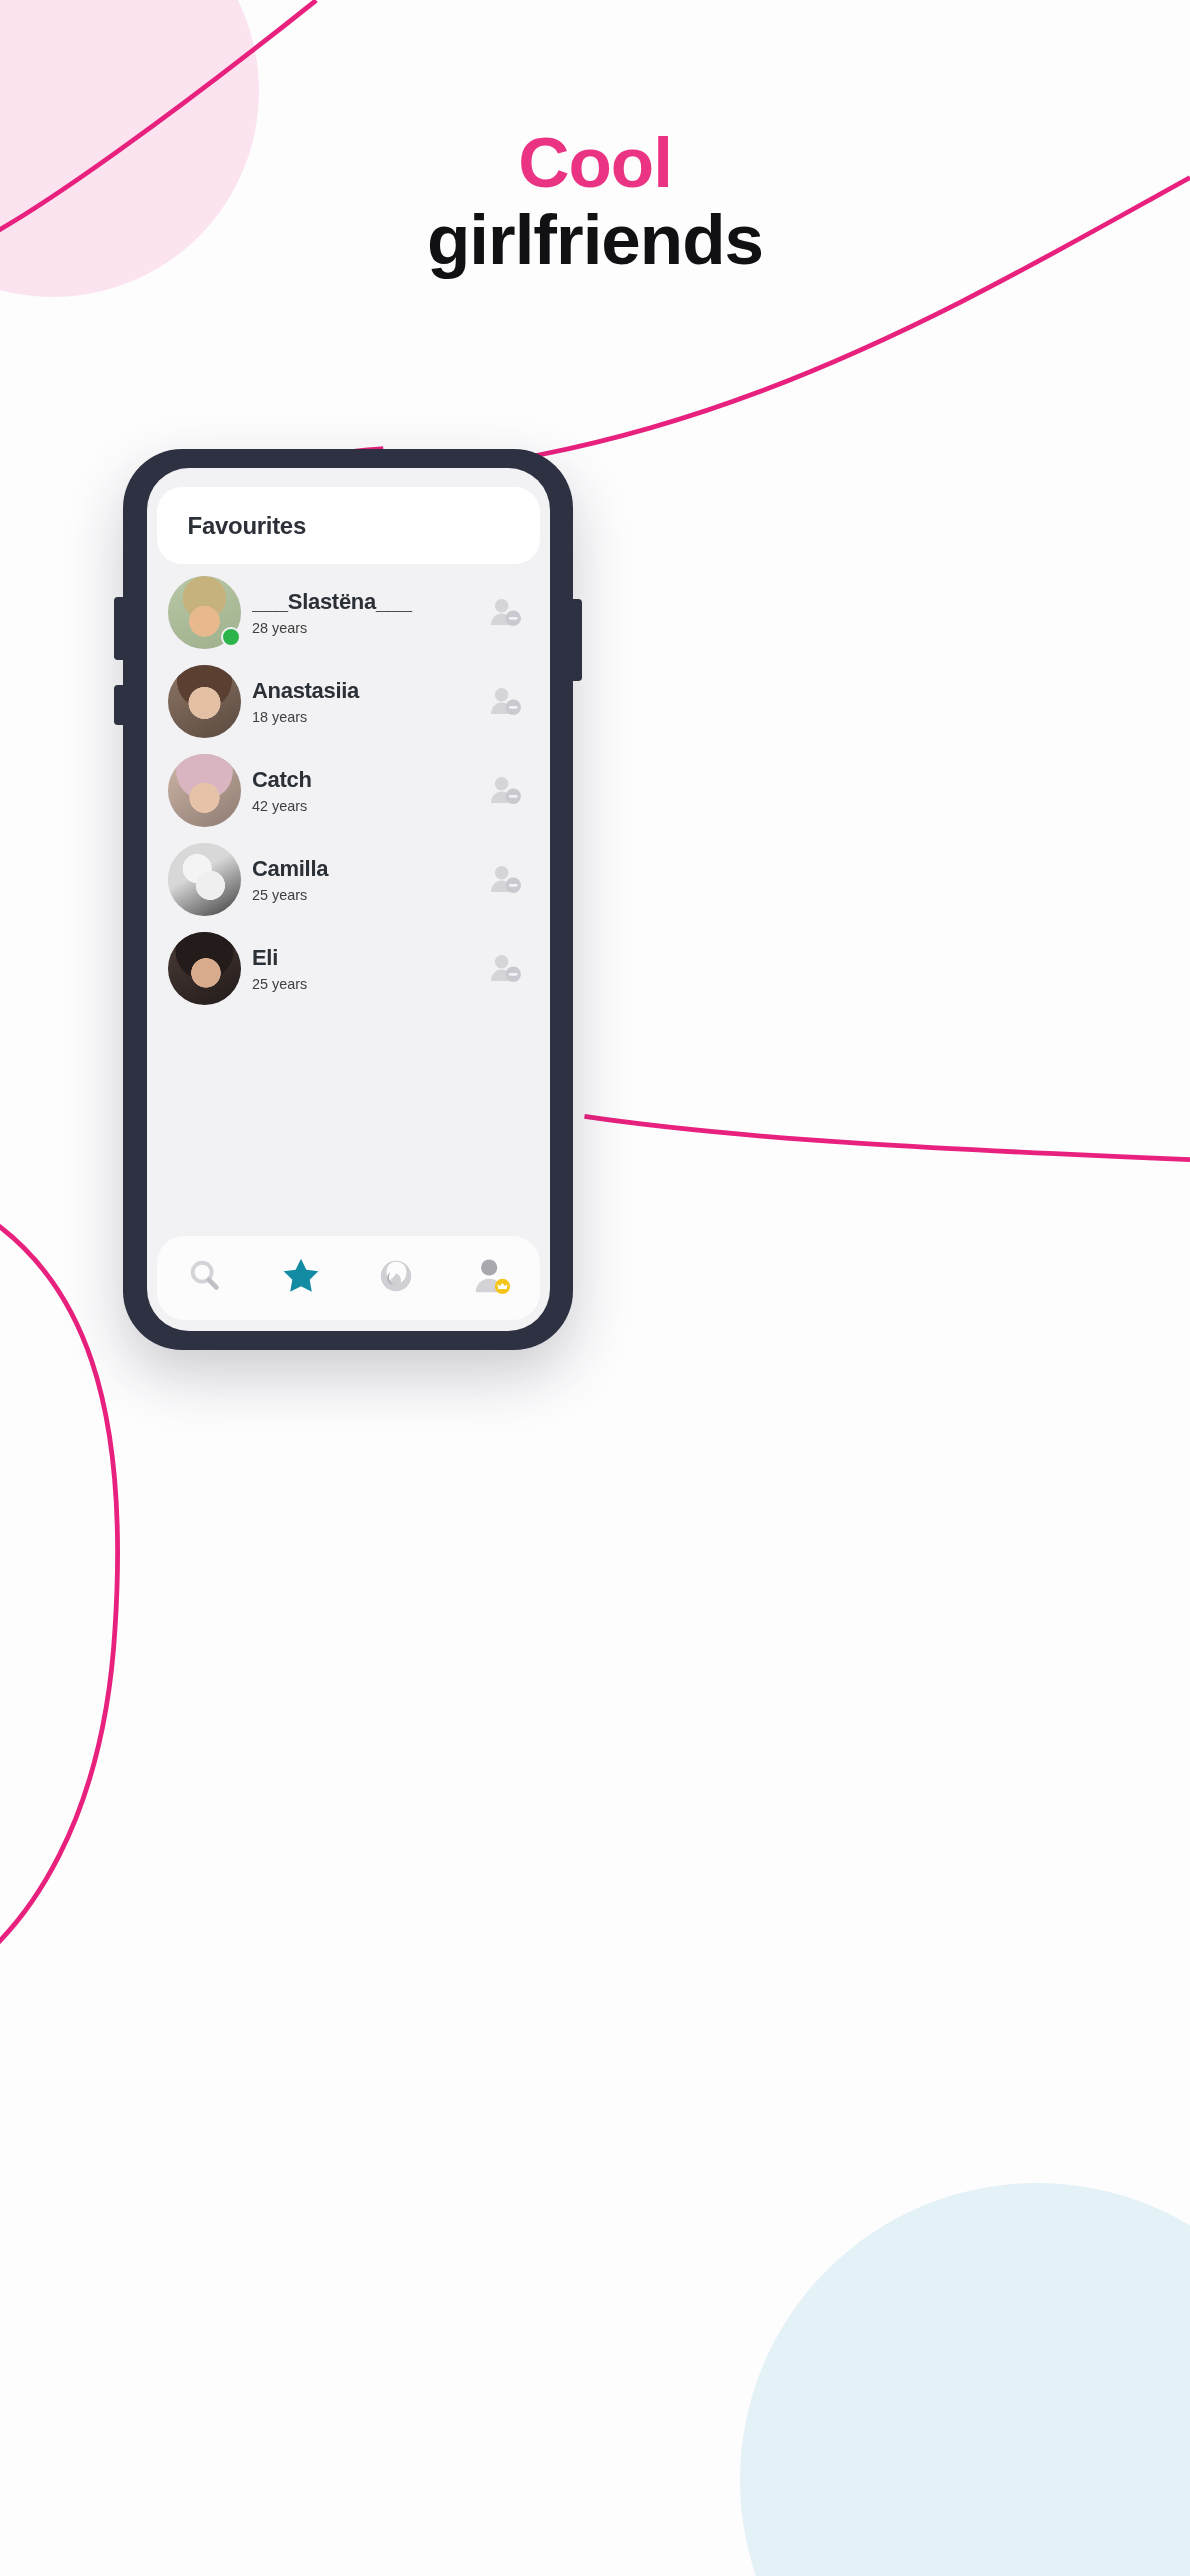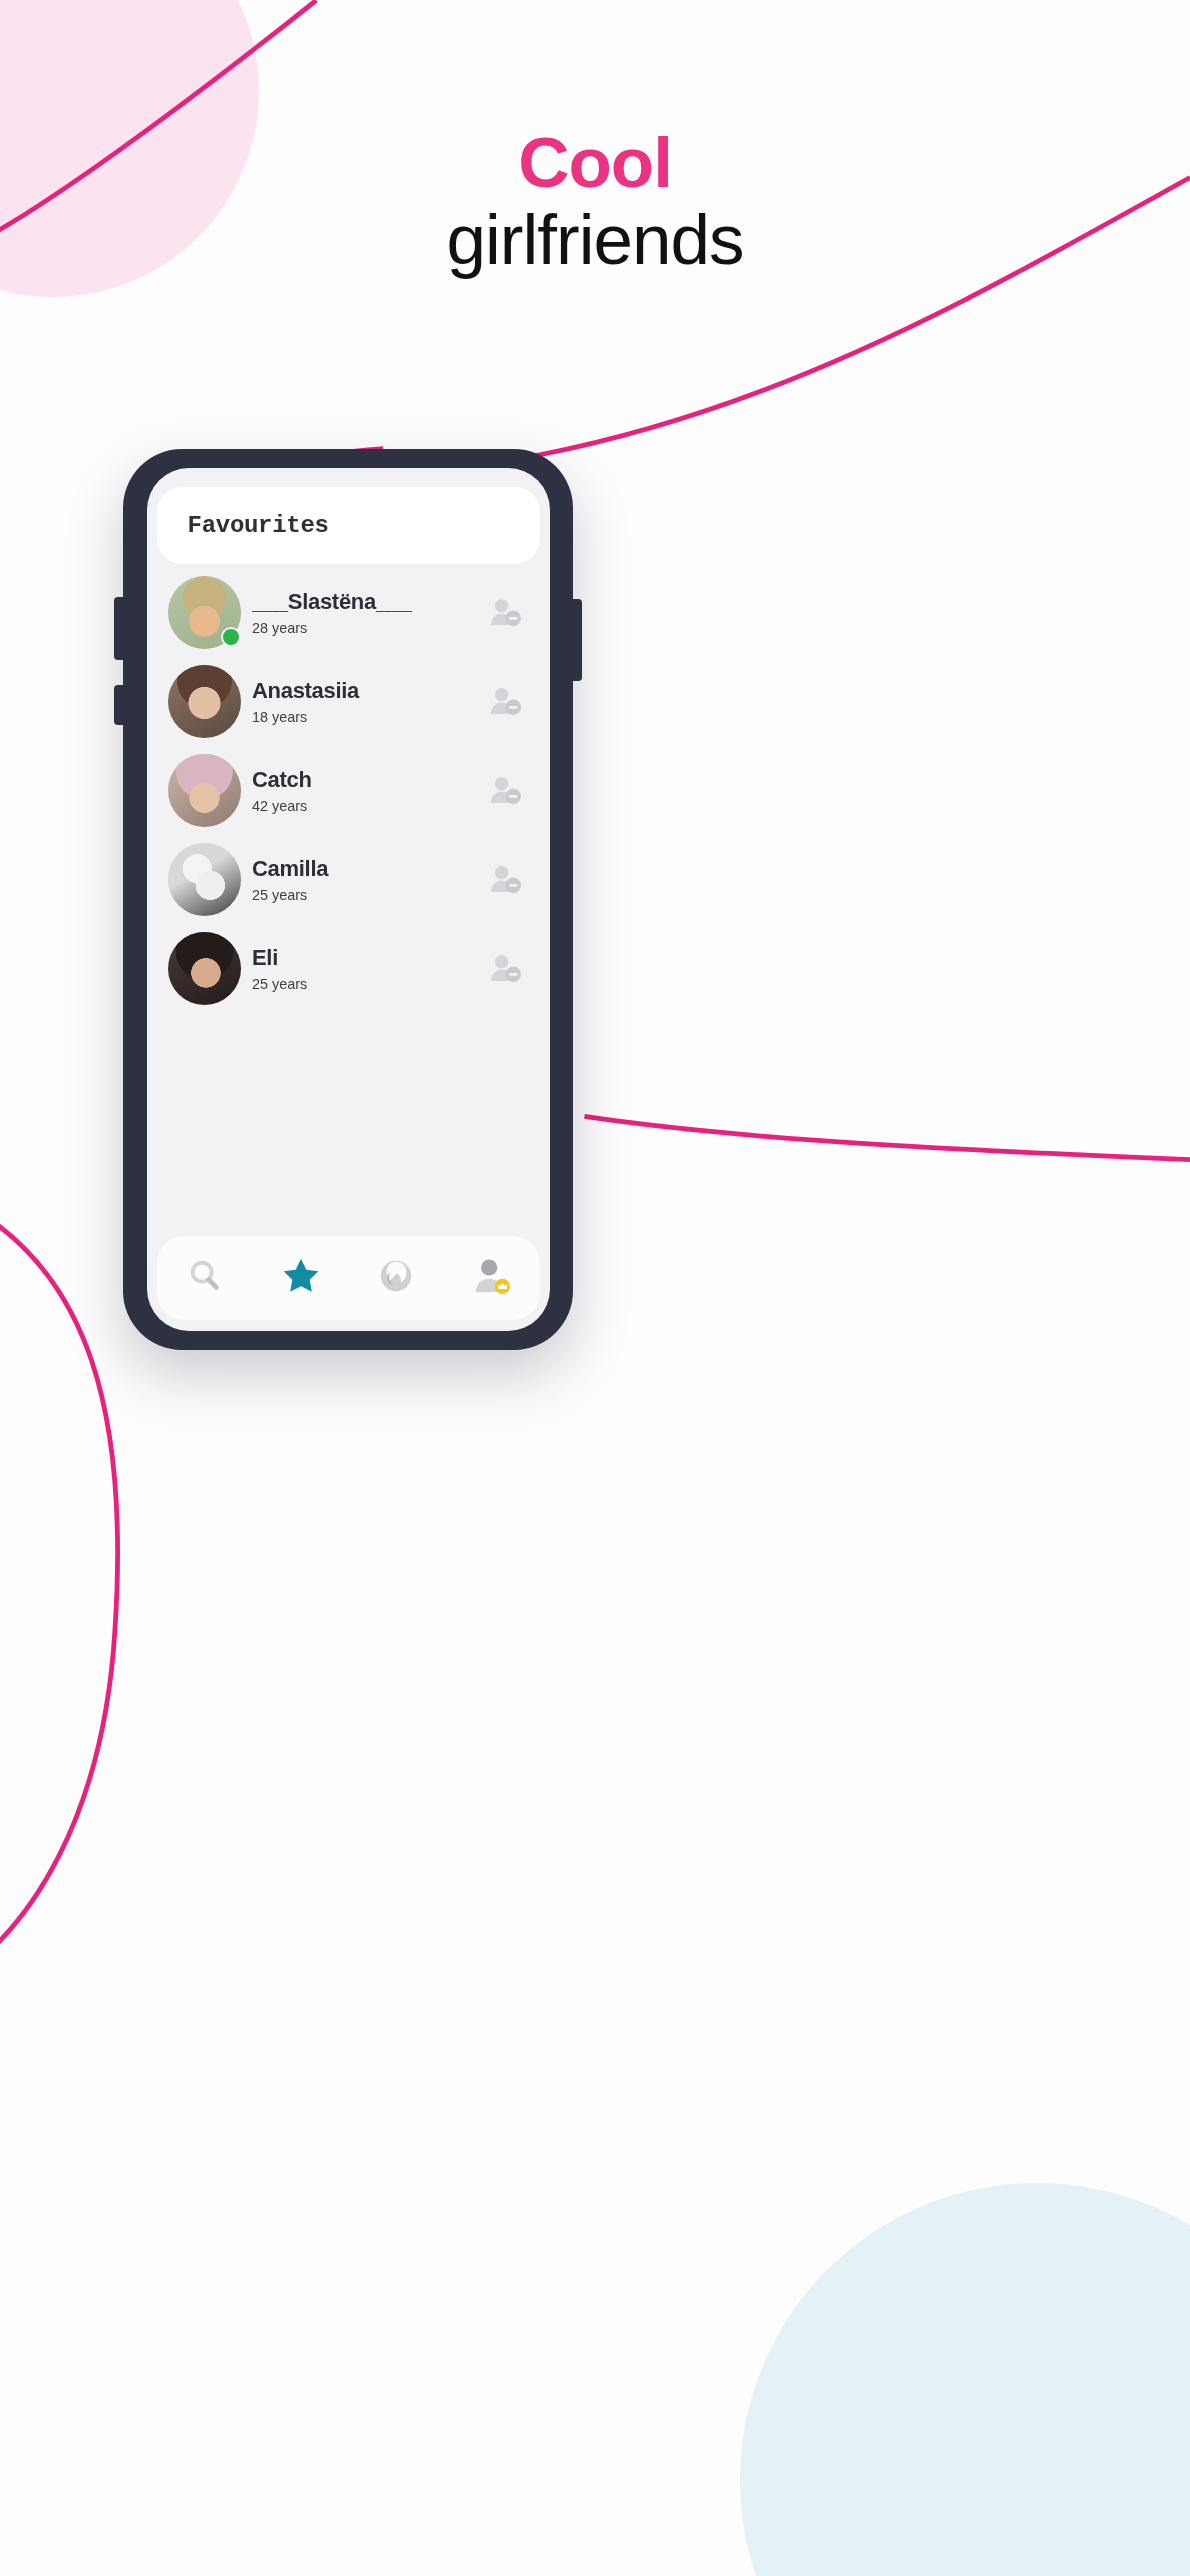--- a/index.html
+++ b/index.html
@@ -41,21 +41,21 @@
     display:block;
     font-size:71px;
     font-weight:bold;
     color:#ea3483;
     letter-spacing:-1px;
     line-height:1.08;
   }
   .headline .l2 {
     display:block;
     font-size:71px;
-    font-weight:normal;
+    font-weight:bold;
     color:#111114;
     letter-spacing:-1px;
     line-height:1.08;
   }
 
   
   .phone {
     position:absolute;
     left:123px; top:449px;
     width:450px; height:901px;
@@ -93,21 +93,20 @@
     display:flex;
     align-items:center;
     padding-left:31px;
     flex:none;
   }
   .hdr-title {
     font-size:24px;
     font-weight:bold;
     color:#2c3038;
     letter-spacing:-0.3px;
-    font-family:Liberation Mono, monospace;
   }
 
   
   .list {
     flex:1;
     overflow:hidden;
     padding-top:3.8px;
   }
   .row {
     display:flex;

